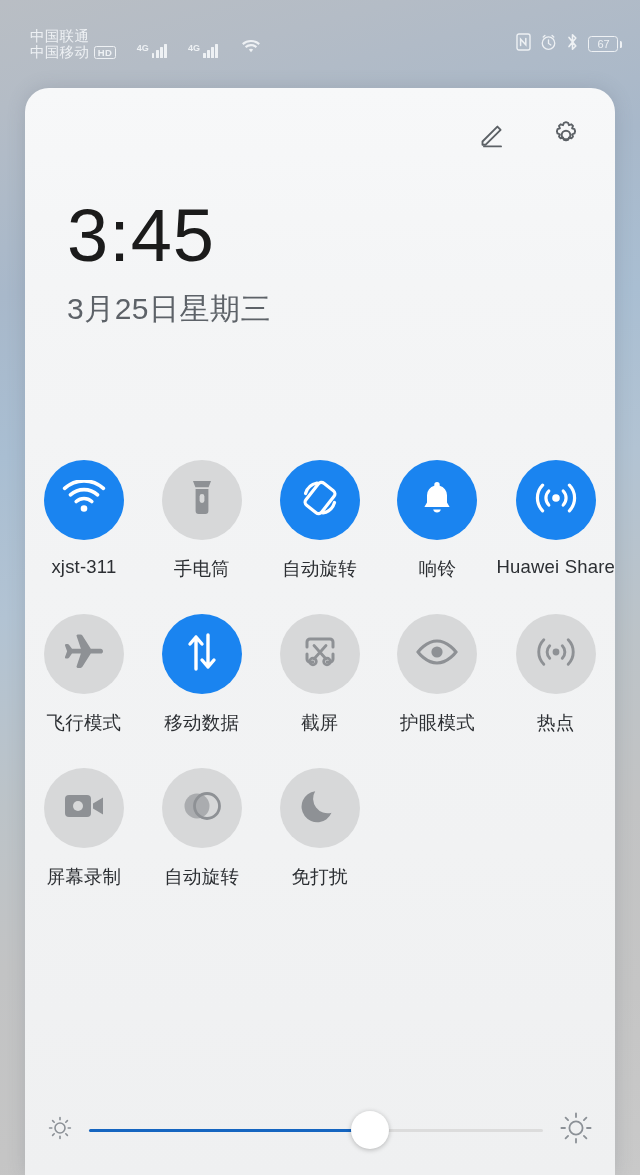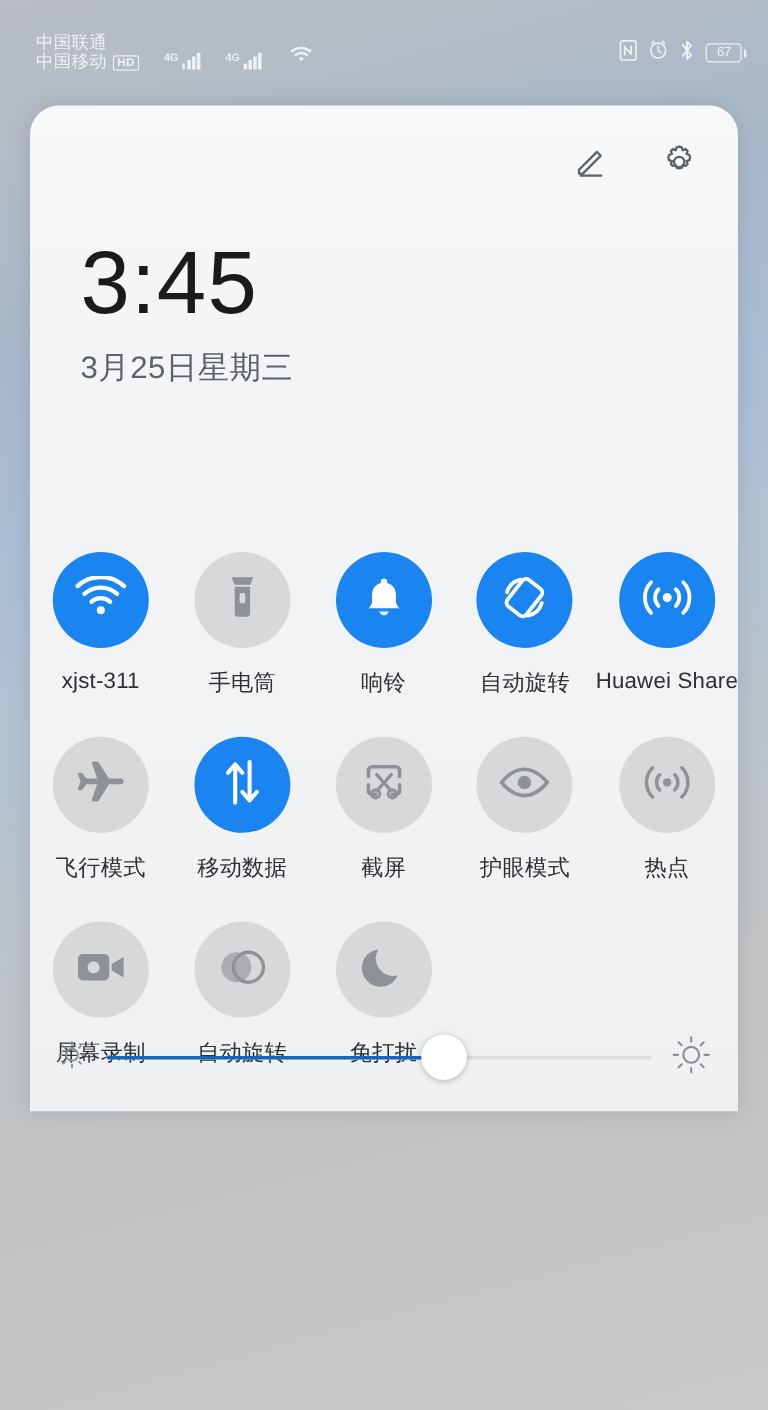--- a/index.html
+++ b/index.html
@@ -45,40 +45,40 @@
   }
   .batt-body{
     width:30px; height:16px; border:1.6px solid #eef1f4; border-radius:3.5px;
     display:flex; align-items:center; justify-content:center;
     font-size:11px; font-weight:400; color:#eef1f4; letter-spacing:-.2px;
   }
   .batt-cap{ width:2.4px; height:7px; background:#eef1f4; border-radius:0 1.5px 1.5px 0; margin-left:1.2px; }
 
   
   .panel{
-    position:absolute; left:25px; top:88px; width:590px; height:838px;
+    position:absolute; left:25px; top:88px; width:590px; height:1087px;
     border-radius:24px 24px 0 0;
     background:linear-gradient(180deg,#f7f8f9 0%,#f4f5f6 18%,#f2f3f4 45%,#f1f2f3 70%,#eff0f1 100%);
     box-shadow:0 0 18px rgba(90,100,115,.22);
     overflow:hidden;
   }
 
   .panel-actions{
     position:absolute; top:24px; right:26px;
     display:flex; align-items:center; gap:28px;
   }
   .act-btn{ width:46px; height:46px; display:flex; align-items:center; justify-content:center; cursor:pointer; }
 
   .clock-block{ position:absolute; left:42px; top:113px; }
   .clock{
     font-size:74px; font-weight:400; color:#1b1b1b; line-height:.95;
     letter-spacing:1px;
   }
   .date{
-    margin-top:18px; font-size:26px; color:#5d6268; letter-spacing:.5px;
+    margin-top:18px; font-size:30px; color:#5d6268; letter-spacing:.5px;
   }
 
   
   .grid{
     position:absolute; left:0; top:372px; width:590px;
     display:grid; grid-template-columns:repeat(5,1fr);
     row-gap:33px;
   }
   .tile{ display:flex; flex-direction:column; align-items:center; cursor:pointer; }
   .bubble{
@@ -215,36 +215,36 @@
        <span><svg width="30" height="44" viewBox="0 0 30 44">
       <path d="M6 5h18l-2.4 6.2H8.4z" fill="#8e9195"></path>
       <path d="M8.6 13h12.8v22a3 3 0 0 1-3 3h-6.8a3 3 0 0 1-3-3z" fill="#8e9195"></path>
       <rect x="12.6" y="18" width="4.8" height="9" rx="2.4" fill="#d7d8d9"></rect>
     </svg></span>
      </div>
      <div class="tile-label">手电筒</div>
       </div>
       <div class="tile">
         <div class="bubble on">
-       <span><svg width="38" height="40" viewBox="0 0 38 40">
-      <path d="M19 4a2.7 2.7 0 0 1 2.7 2.7v1.1A9.8 9.8 0 0 1 29 17.2v7.3l2.6 4.4H6.4L9 24.5v-7.3a9.8 9.8 0 0 1 7.3-9.4V6.7A2.7 2.7 0 0 1 19 4z" fill="#ffffff"></path>
-      <path d="M15.2 31.6a3.9 3.9 0 0 0 7.6 0z" fill="#ffffff"></path>
-    </svg></span>
-     </div>
-     <div class="tile-label">响铃</div>
-      </div>
-      <div class="tile">
-        <div class="bubble on">
        <span><svg width="42" height="42" viewBox="0 0 42 42">
       <rect x="11" y="7" width="20" height="28" rx="4" fill="none" stroke="#ffffff" stroke-width="3.2" transform="rotate(38 21 21)"></rect>
       <path d="M6.5 16.5A15 15 0 0 1 18 6" fill="none" stroke="#ffffff" stroke-width="3.2" stroke-linecap="round"></path>
       <path d="M35.5 25.5A15 15 0 0 1 24 36" fill="none" stroke="#ffffff" stroke-width="3.2" stroke-linecap="round"></path>
     </svg></span>
      </div>
      <div class="tile-label">自动旋转</div>
+      </div>
+      <div class="tile">
+        <div class="bubble on">
+       <span><svg width="38" height="40" viewBox="0 0 38 40">
+      <path d="M19 4a2.7 2.7 0 0 1 2.7 2.7v1.1A9.8 9.8 0 0 1 29 17.2v7.3l2.6 4.4H6.4L9 24.5v-7.3a9.8 9.8 0 0 1 7.3-9.4V6.7A2.7 2.7 0 0 1 19 4z" fill="#ffffff"></path>
+      <path d="M15.2 31.6a3.9 3.9 0 0 0 7.6 0z" fill="#ffffff"></path>
+    </svg></span>
+     </div>
+     <div class="tile-label">响铃</div>
       </div>
       <div class="tile">
         <div class="bubble on">
        <span><svg width="44" height="36" viewBox="0 0 44 36">
       <circle cx="22" cy="18" r="3.8" fill="#ffffff"></circle>
       <path d="M29.2 11a10 10 0 0 1 0 14M14.8 11a10 10 0 0 0 0 14" fill="none" stroke="#ffffff" stroke-width="3.2" stroke-linecap="round"></path>
       <path d="M35.4 5.2a18.4 18.4 0 0 1 0 25.6M8.6 5.2a18.4 18.4 0 0 0 0 25.6" fill="none" stroke="#ffffff" stroke-width="3.2" stroke-linecap="round"></path>
     </svg></span>
      </div>
      <div class="tile-label">Huawei Share</div>

